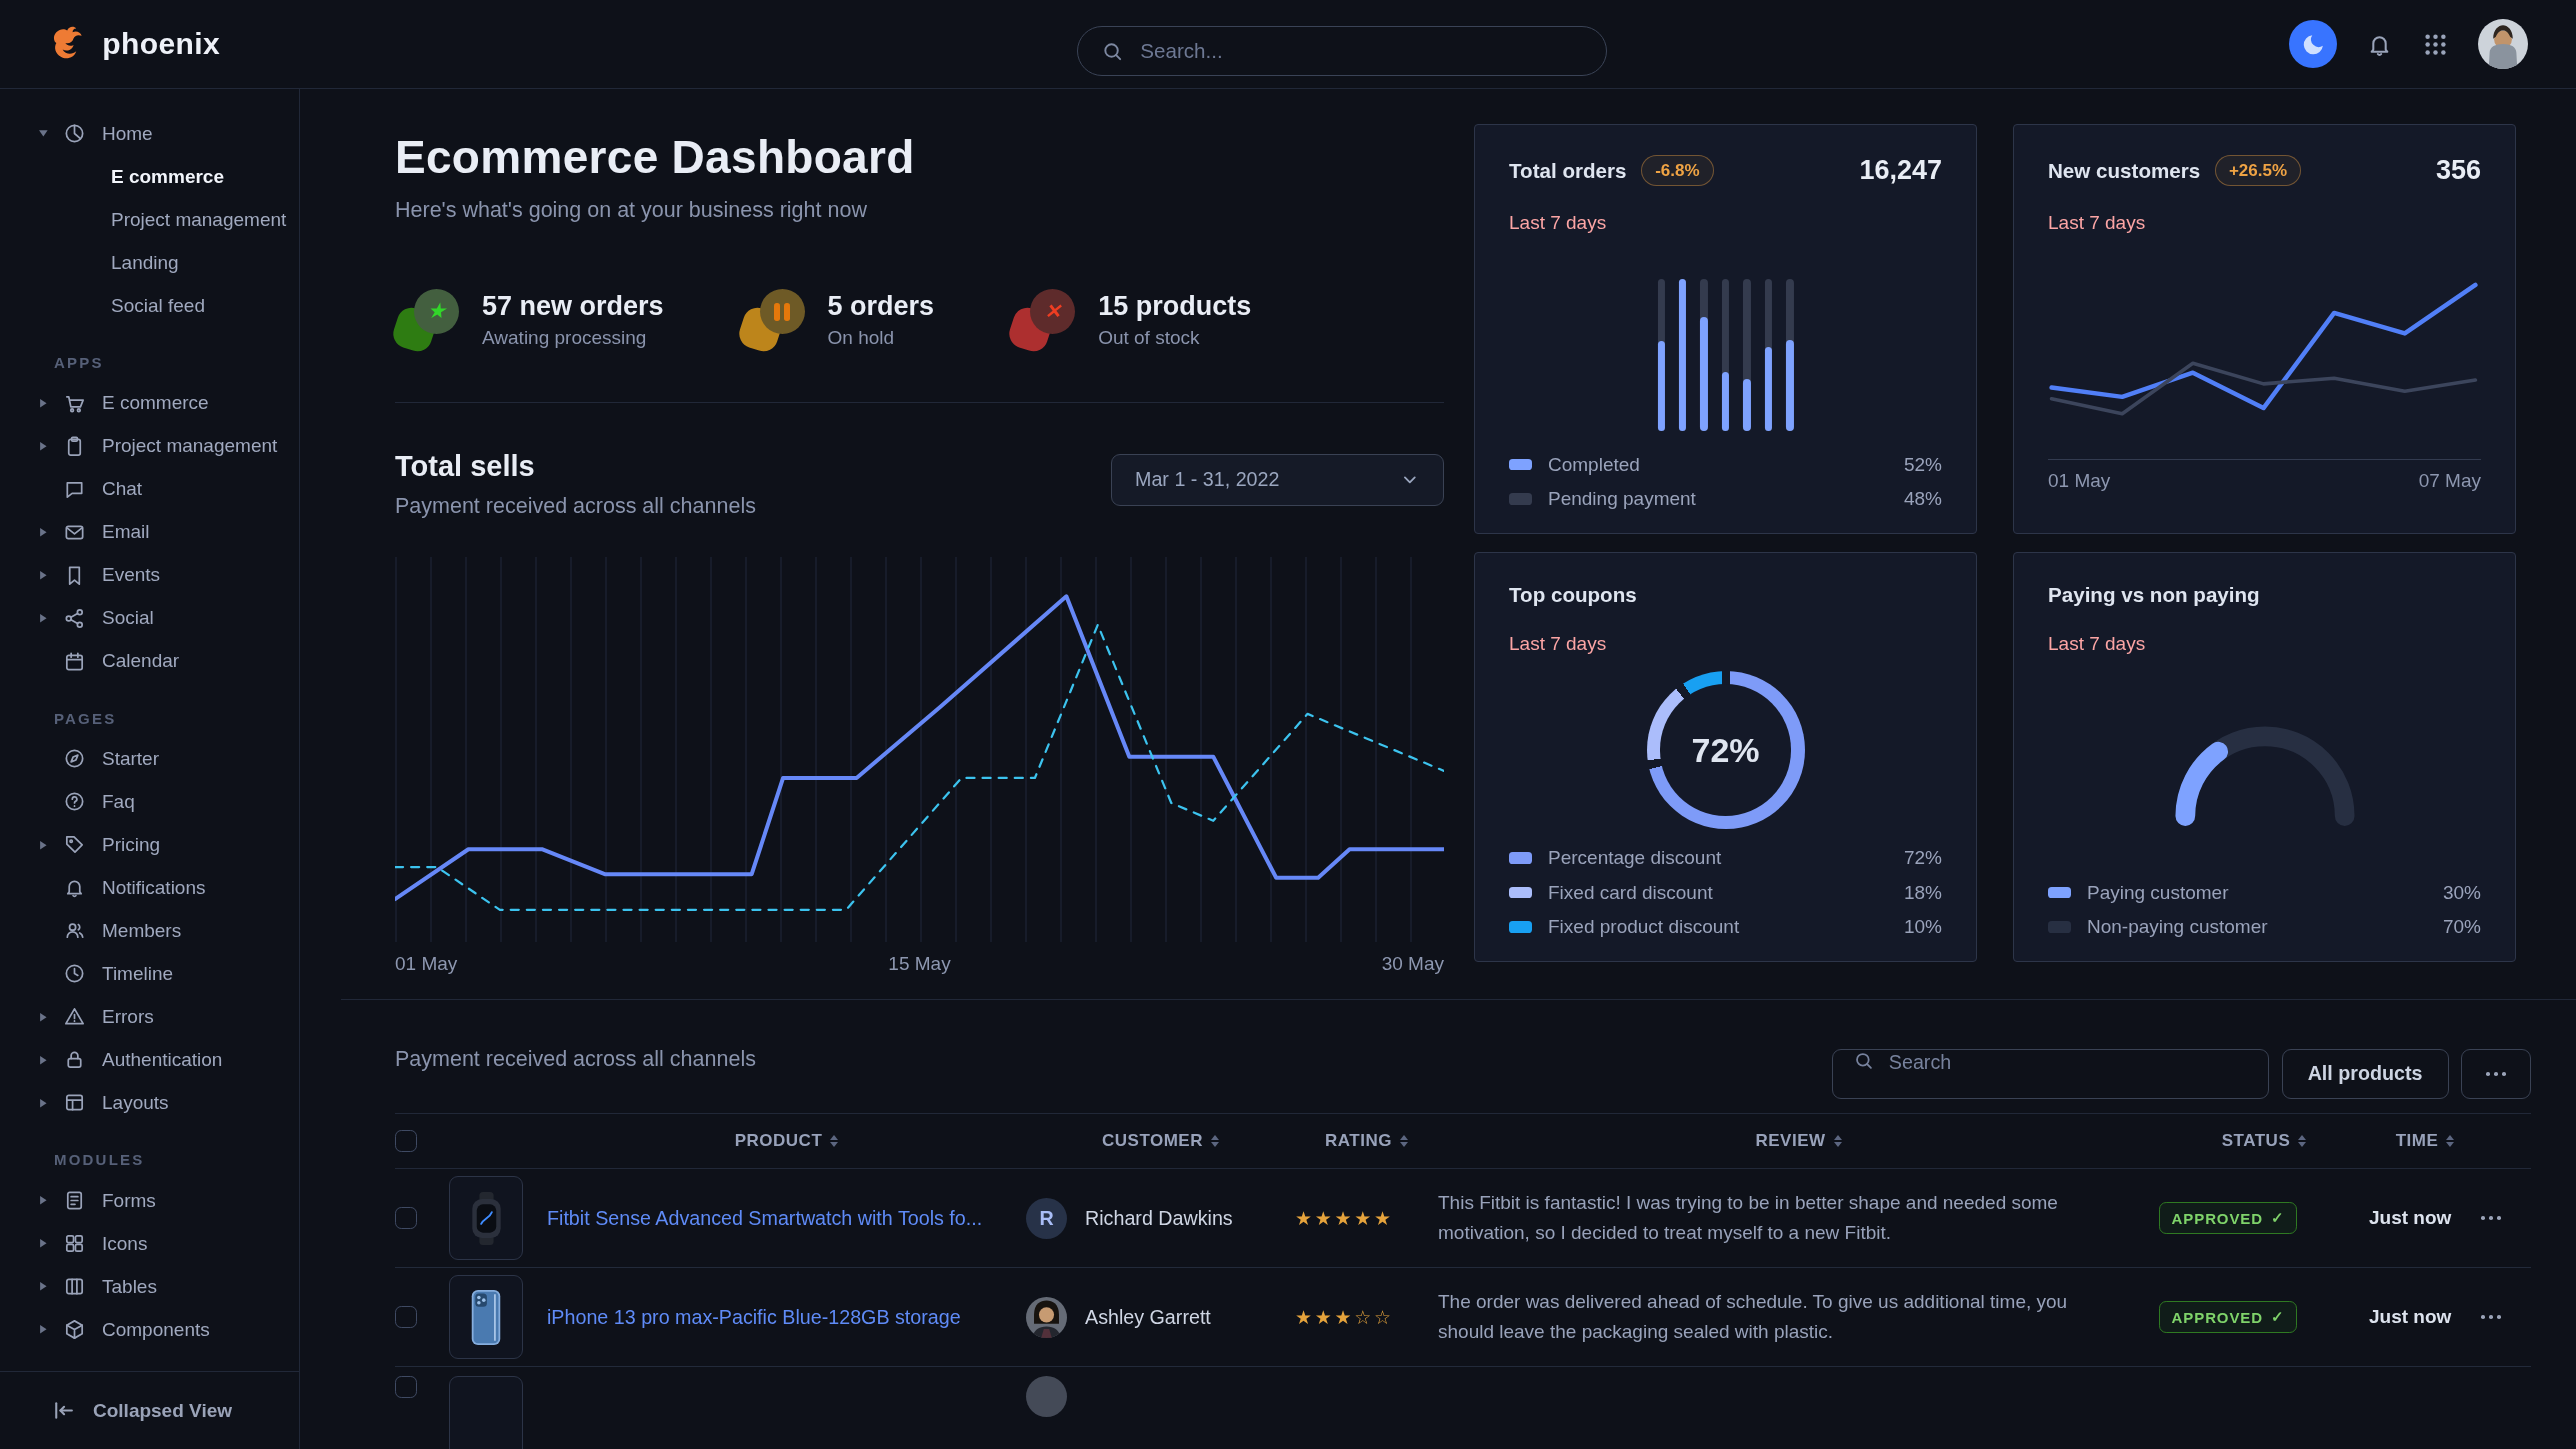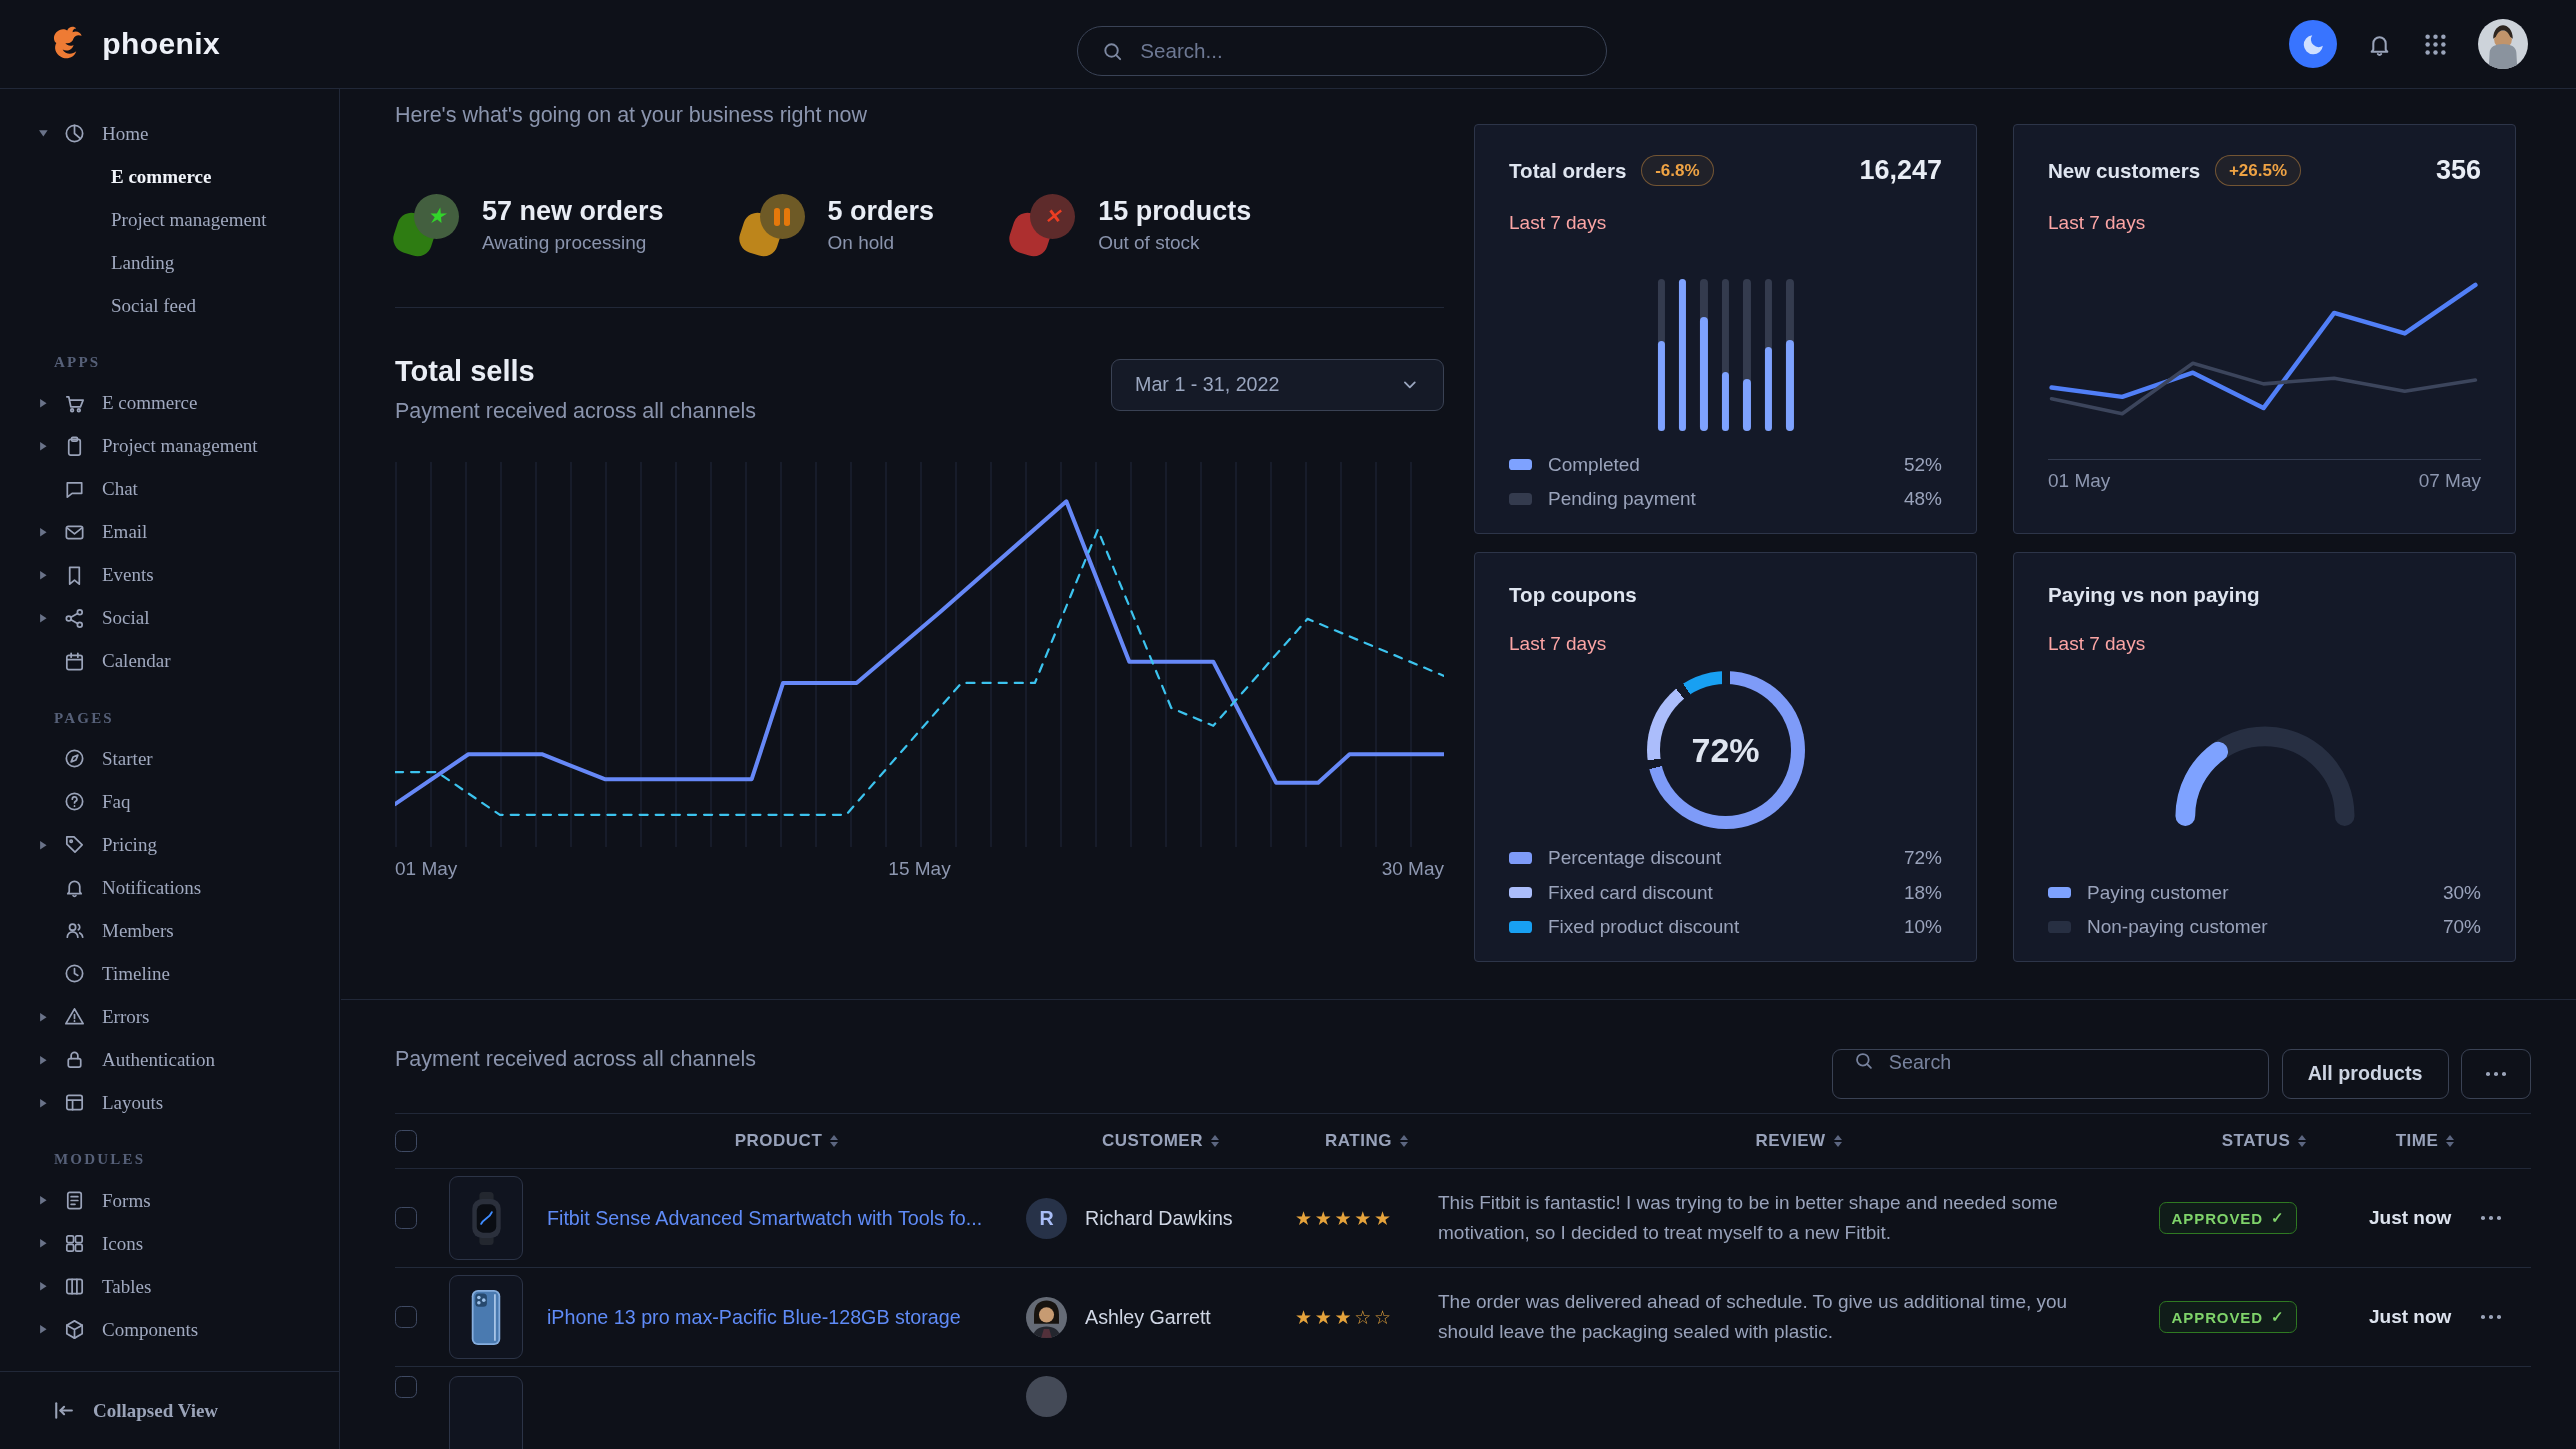--- a/index.html
+++ b/index.html
@@ -18,22 +18,22 @@
   .search-pill input{flex:1;background:transparent;border:none;outline:none;color:#aab3c8;
                      font-size:20.6px;font-family:inherit;}
   .search-pill input::placeholder{color:#6d7893;}
   .nav-actions{position:absolute;right:48px;top:0;height:88px;display:flex;align-items:center;gap:29px;}
   .theme-btn{width:48px;height:48px;border-radius:50%;background:#3874ff;display:flex;align-items:center;
              justify-content:center;cursor:pointer;}
   .icon-btn{color:#9aa4ba;display:flex;cursor:pointer;}
   .avatar{width:50px;height:50px;border-radius:50%;overflow:hidden;cursor:pointer;}
 
   
-  .sidebar{position:absolute;top:89px;left:0;width:340px;bottom:0;border-right:0.9px solid #212838;
-           box-sizing:border-box;padding-top:23px;background:#0e1119;font-family:Liberation Serif, serif;}
+  .sidebar{position:absolute;top:89px;left:0;width:300px;bottom:0;border-right:0.9px solid #212838;
+           box-sizing:border-box;padding-top:23px;background:#0e1119;}
   .section-label{margin:27px 0 10.7px 54px;font-size:15px;font-weight:700;letter-spacing:2.2px;color:#566078;}
   .nav-item{display:flex;align-items:center;height:43px;padding-left:38px;color:#a0a9bf;font-size:19px;
             cursor:pointer;}
   .nav-item .caret{width:25px;display:flex;color:#6a7389;}
   .nav-item .nav-icon{width:39px;display:flex;color:#9aa3b9;}
   .nav-item.child{padding-left:111px;}
   .nav-item.active{color:#f2f5fb;font-weight:700;}
   .sidebar-footer{position:absolute;bottom:0;left:0;right:0;height:77px;border-top:0.9px solid #212838;
                   display:flex;align-items:center;gap:18px;padding-left:50px;color:#9aa3b8;font-size:19px;
                   font-weight:600;cursor:pointer;}
@@ -508,20 +508,21 @@
             <path d="M13.5 8.5L10 12l3.5 3.5"></path>
           </svg>
       </span>
       <span>Collapsed View</span>
     </div>
   </aside>
 
   <main class="main">
 
     <div class="left-col">
+      <h1 class="page-title">Ecommerce Dashboard</h1>
       <p class="page-sub">Here's what's going on at your business right now</p>
 
       <div class="stats-row">
           <div class="stat">
             <span class="stat-icon">
       <i class="stat-blob" style="background:#2e7c12"></i>
       <i class="stat-circle" style="background:#435f3f">
                 <span class="stat-star" style="color:#32d52a">★</span>
               </i>
             </span>

